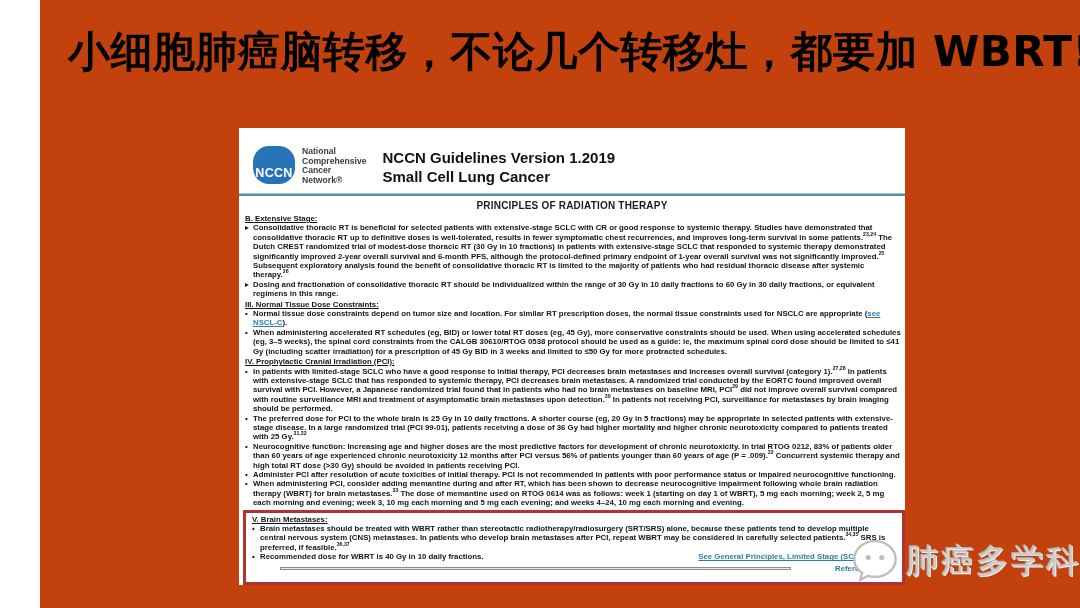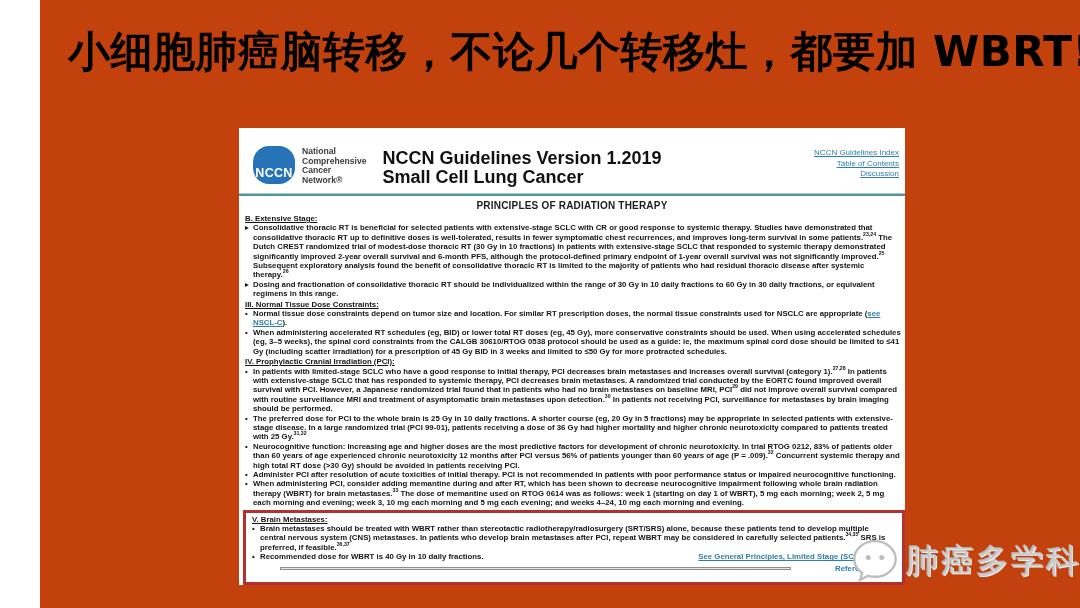--- a/index.html
+++ b/index.html
@@ -22,21 +22,21 @@
     width:42px; height:38px; background:#2673b8; border-radius:16px;
     color:#fff; font-weight:bold; font-size:12.5px;
     display:flex; align-items:flex-end; justify-content:center; padding-bottom:4px;
     letter-spacing:0.3px;
   }
   .org-name {
     margin-left:7px; font-size:8.6px; line-height:9.6px; color:#3c3c3c;
     white-space:pre-line; padding-top:1px;font-weight:bold;
   }
   .g-title { margin-left:16px; padding-top:3px; }
-  .g-title .line1, .g-title .line2 { font-size:18px; font-weight:bold; color:#111; line-height:18.5px; }
+  .g-title .line1, .g-title .line2 { font-size:15px; font-weight:bold; color:#111; line-height:18.5px; }
   .nav-links { margin-left:auto; text-align:right; padding:2px 2px 0 0; }
   .nav-links div {
     font-size:8px; line-height:10.5px; color:#2d7ea8; text-decoration:underline; cursor:pointer;
   }
   .teal-rule { margin-top:7px; height:3px; border-top:1px solid #a9cbd6; background:#4b93a5; }
   .page-heading { text-align:center; font-size:10px; font-weight:bold; color:#1c1c1c; margin:4px 0 3px; letter-spacing:0.2px; }
   .doc-body { padding:0 4px 0 6px; font-size:7.8px; font-weight:bold; line-height:9.4px; }
   .sec-heading { font-weight:bold; text-decoration:underline; margin-top:1px; }
   .bullet { display:flex; }
   .bullet .bm { width:8px; flex:0 0 8px; }
@@ -75,25 +75,20 @@
 
     <div class="doc-header">
       <div class="nccn-logo">NCCN</div>
       <div class="org-name">National
 Comprehensive
 Cancer
 Network®</div>
       <div class="g-title">
         <div class="line1">NCCN Guidelines Version 1.2019</div>
         <div class="line2">Small Cell Lung Cancer</div>
-      </div>
-      <div class="nav-links">
-        <div>NCCN Guidelines Index</div>
-        <div>Table of Contents</div>
-        <div>Discussion</div>
       </div>
     </div>
 
     <div class="teal-rule"></div>
 
     <div class="page-heading">PRINCIPLES OF RADIATION THERAPY</div>
 
     <div class="doc-body">
 
       <div class="sec-heading">B. Extensive Stage:</div>

